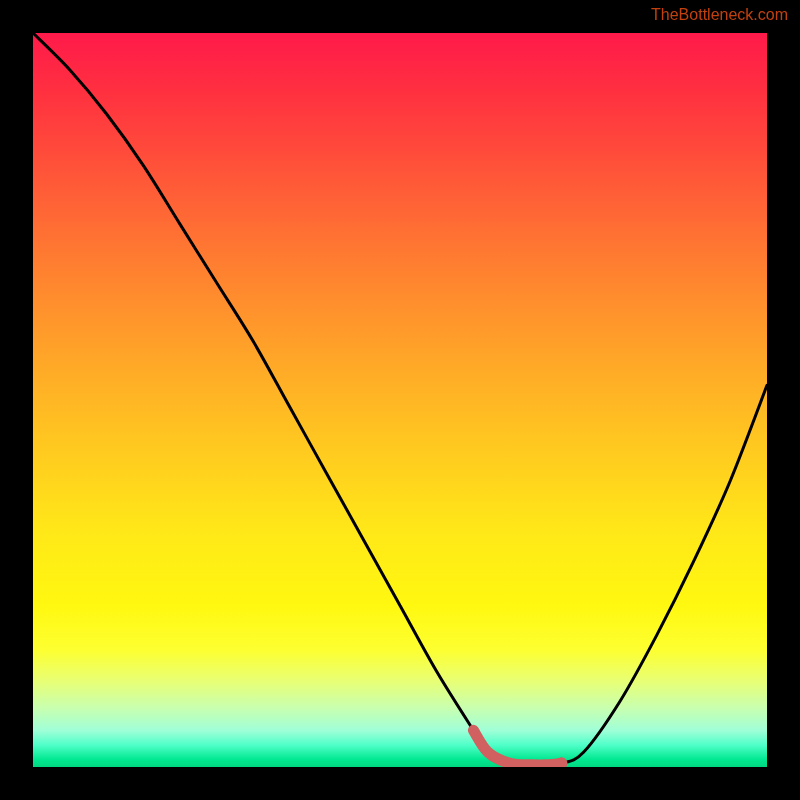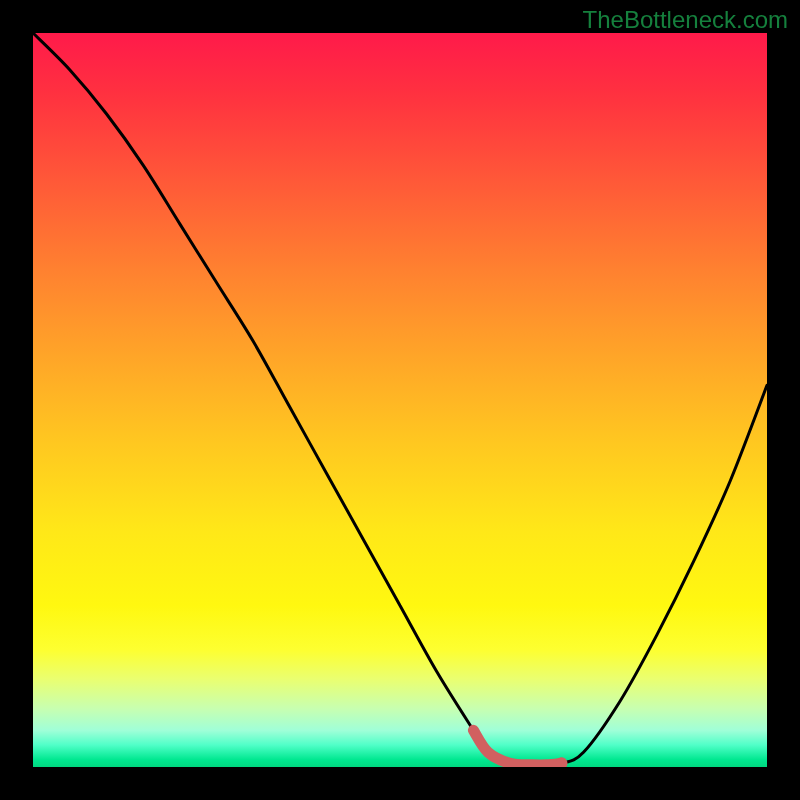--- a/index.html
+++ b/index.html
@@ -8,22 +8,22 @@
     width: 800px;
     height: 800px;
     background: #000;
     position: relative;
     font-family: Arial, sans-serif;
   }
   .watermark {
     position: absolute;
     top: 6px;
     right: 12px;
-    color: #15803d;
-    font-size: 24px;
+    color: #c2410c;
+    font-size: 16px;
     font-weight: 500;
     z-index: 10;
   }
   .plot-area {
     position: absolute;
     left: 33px;
     top: 33px;
     width: 734px;
     height: 734px;
     overflow: hidden;

